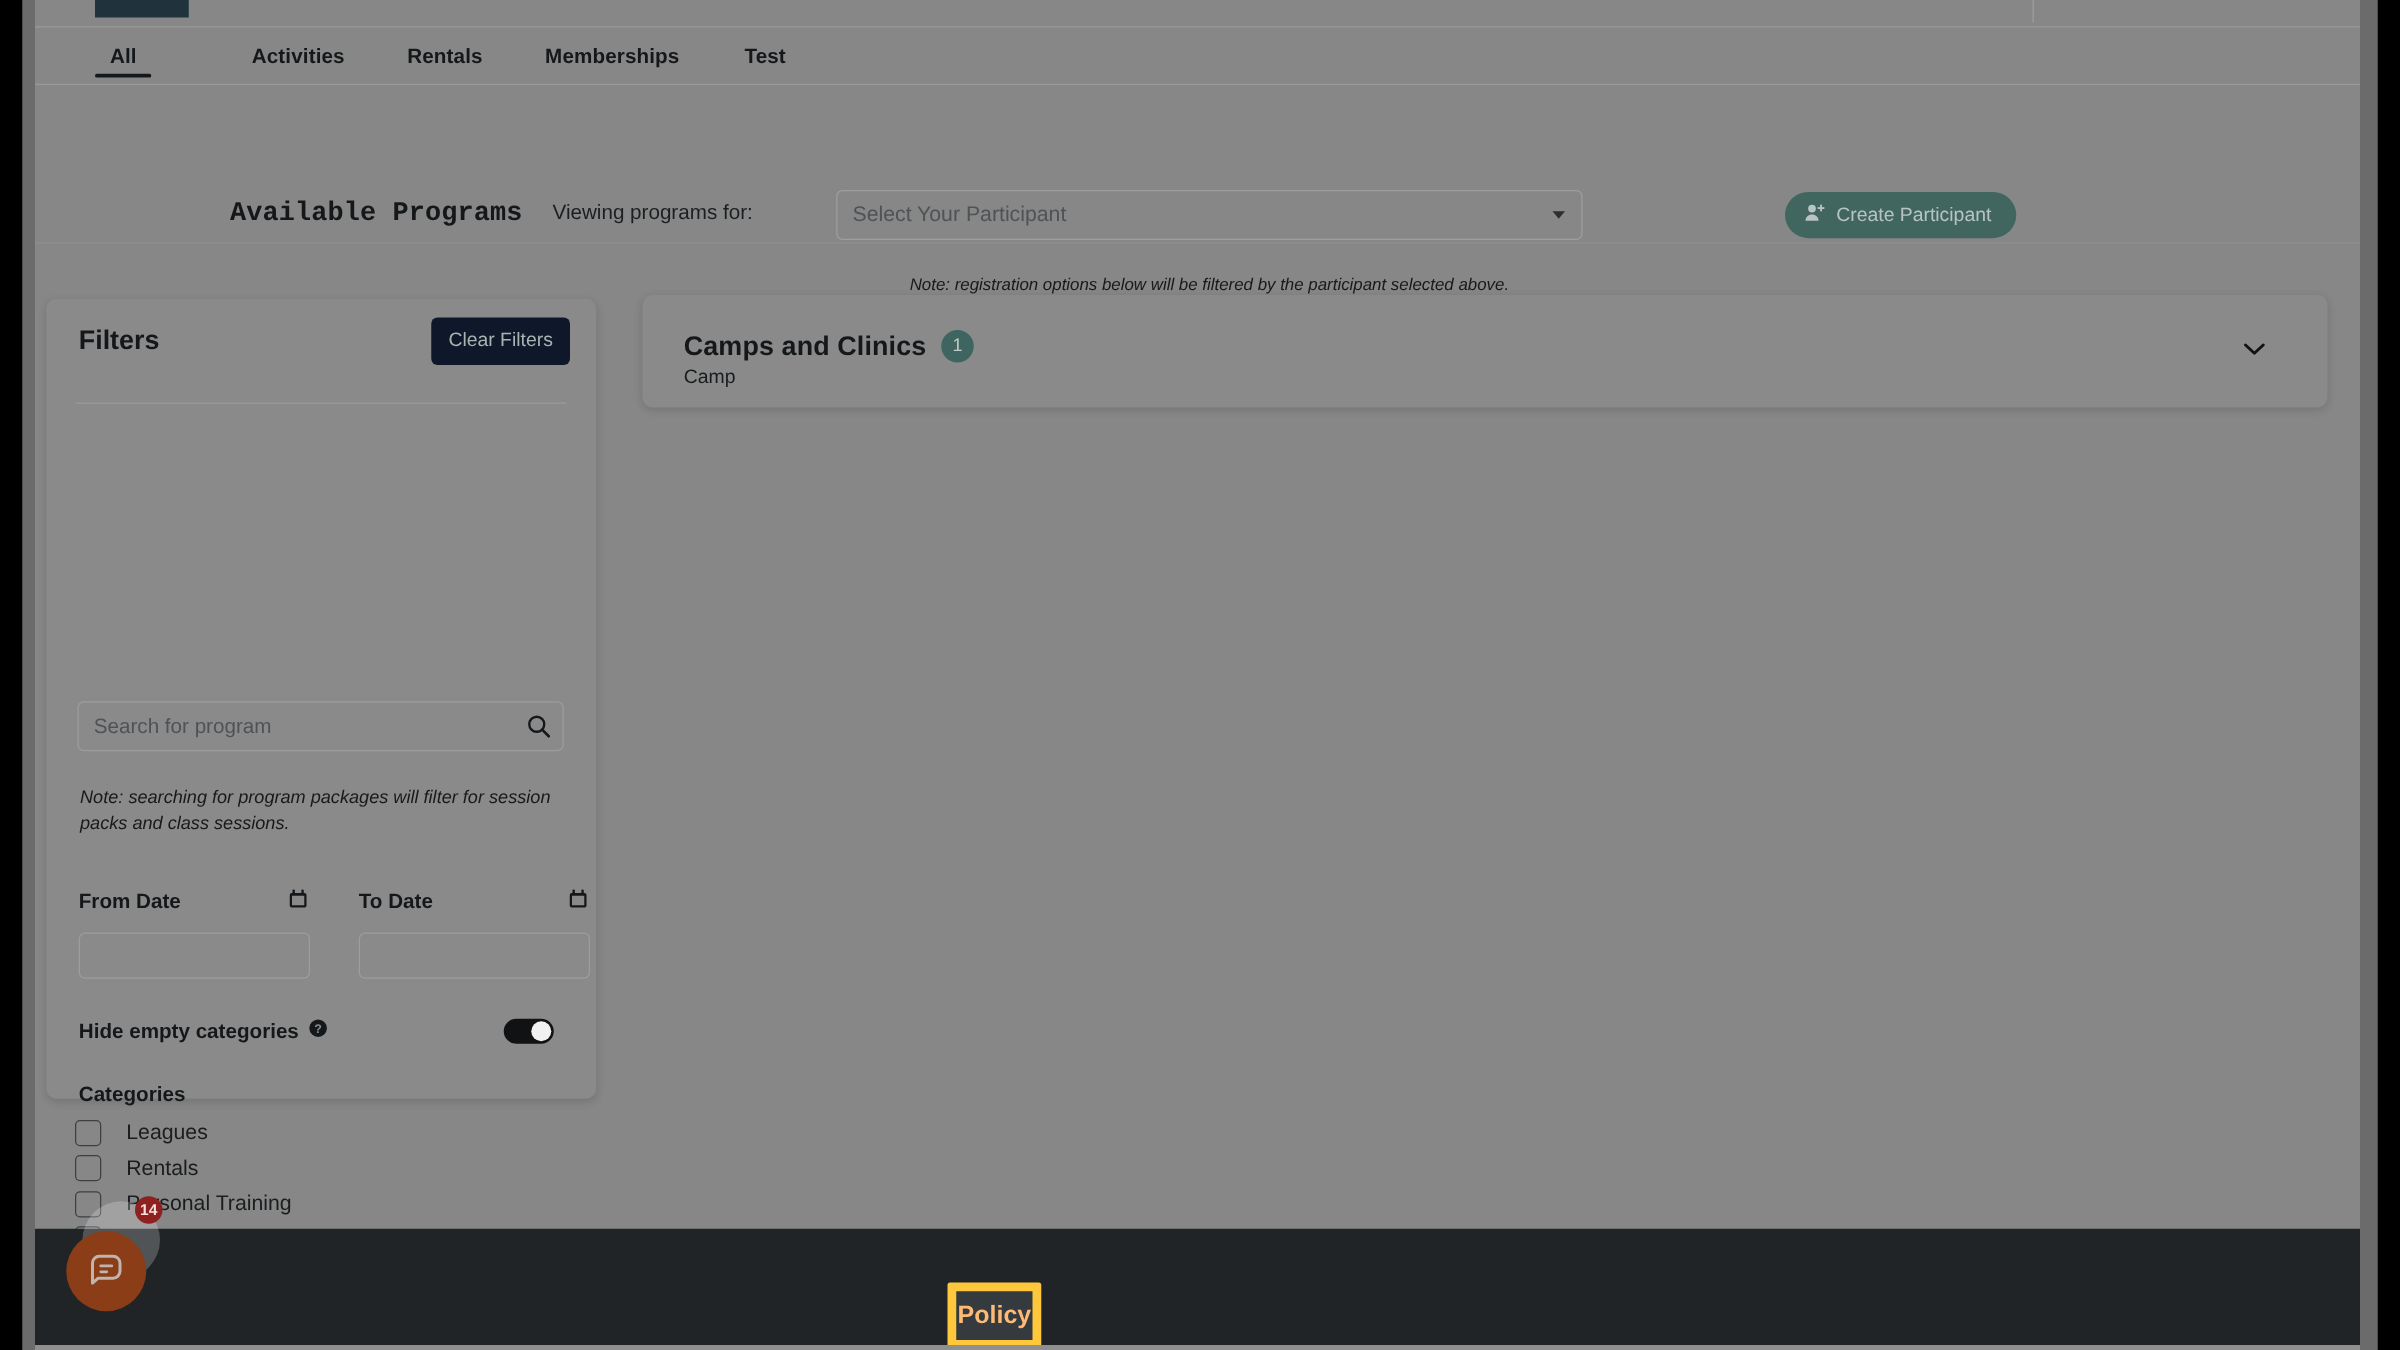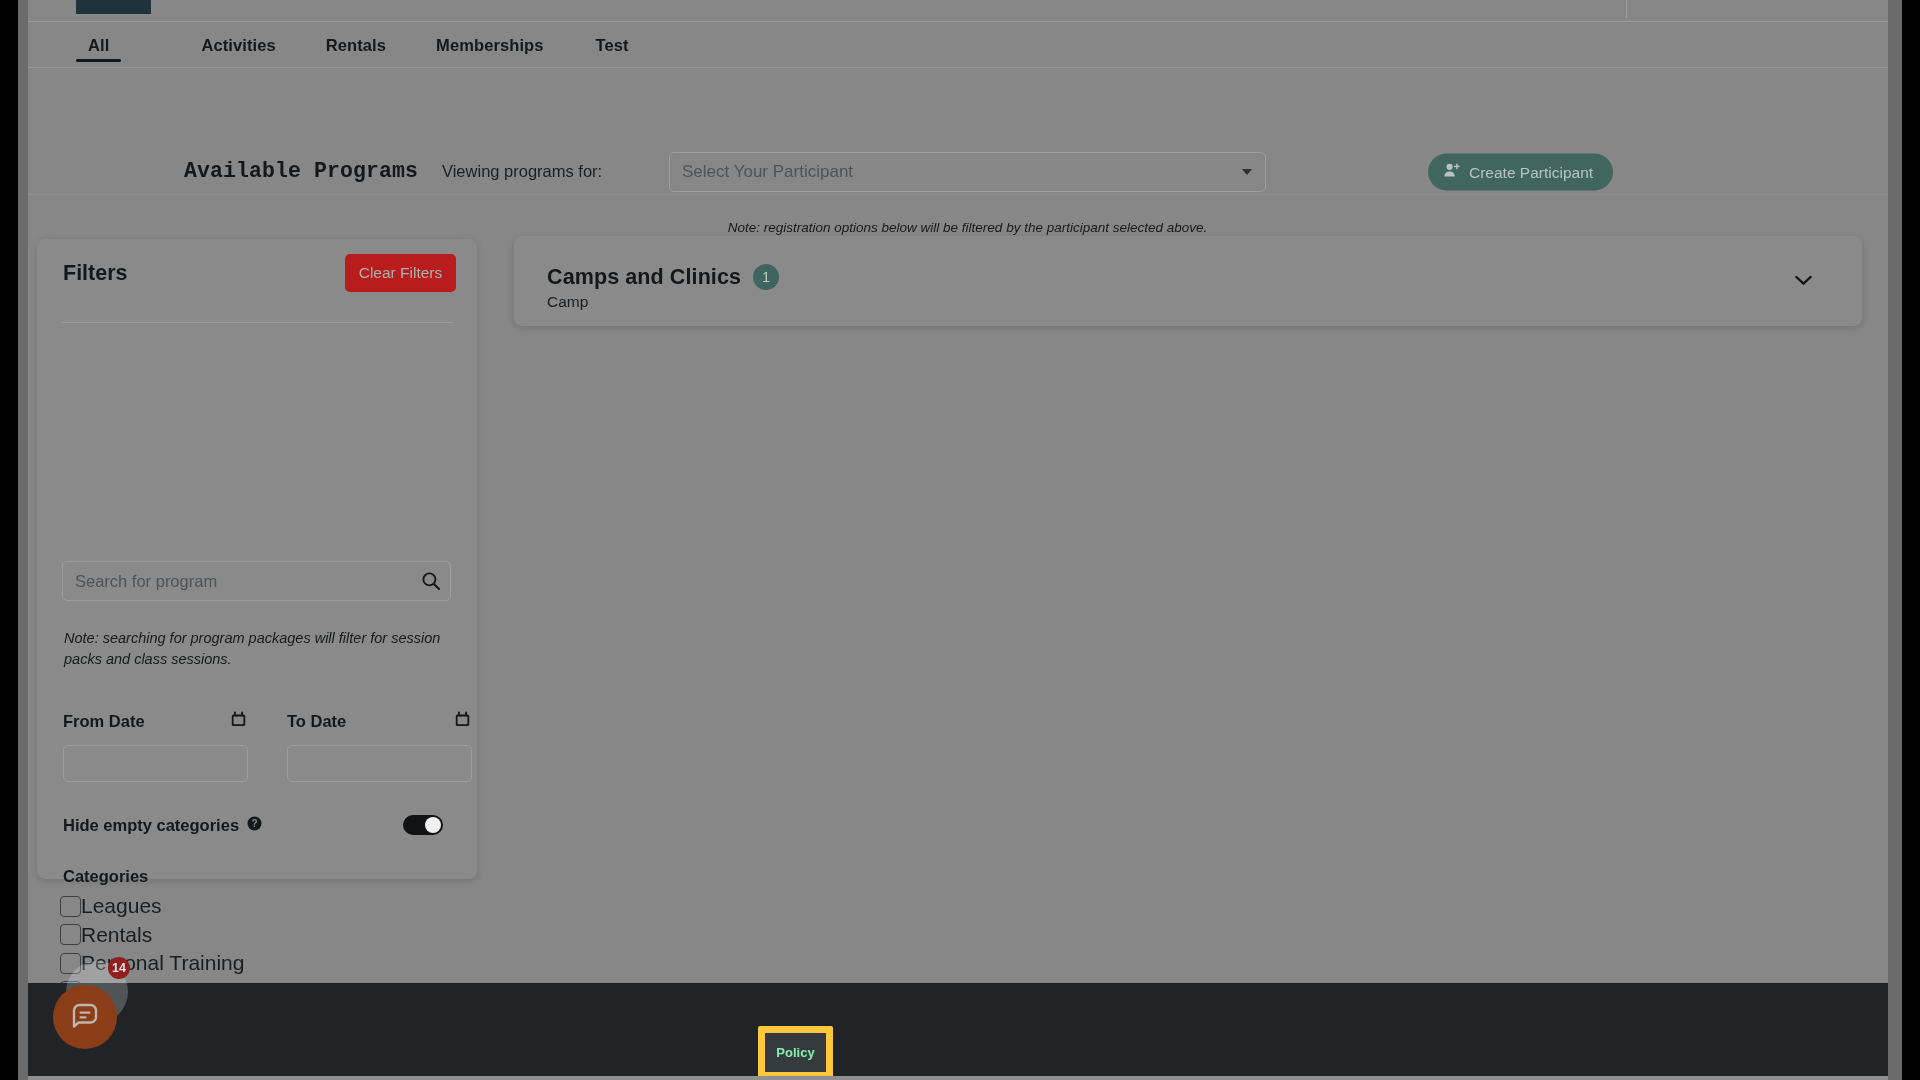--- a/index.html
+++ b/index.html
@@ -202,21 +202,21 @@
     font-weight: 700;
     color: #15181a;
   }
   .clear-filters {
     position: absolute;
     right: 21px; top: 34px;
     transform: translateY(-50%);
     width: 111px; height: 38px;
     border: none;
     border-radius: 5px;
-    background: #b91c1c;
+    background: #0f172a;
     color: #a7b4b2;
     font-family: "Liberation Sans", sans-serif;
     font-size: 15.5px;
     cursor: pointer;
   }
   .filters-divider {
     position: absolute;
     left: 24px; right: 24px; top: 83px;
     height: 1px; background: #9a9a9a;
   }
@@ -326,21 +326,22 @@
     cursor: pointer;
   }
   .checkbox {
     width: 21px; height: 21px;
     border: 1.6px solid #3c4043;
     border-radius: 4px;
     background: transparent;
     flex: 0 0 auto;
   }
   .cat-label {
-    font-size: 21px;
+    margin-left: 20px;
+    font-size: 17px;
     color: #1a1d1f;
   }
 
   
   .group-card {
     position: absolute;
     left: 496px; top: 236px;
     width: 1348px; height: 90px;
     background: #8a8a8a;
     border-radius: 8px;
@@ -393,22 +394,22 @@
     left: 730px; top: 43px;
     width: 75px; height: 53px;
     background: #ffc83c;
     border-radius: 2px;
   }
   .policy-link {
     position: absolute;
     left: 737px; top: 50px;
     width: 61px; height: 39px;
     background: #343a3e;
-    color: #86efac;
-    font-size: 13px;
+    color: #fdba74;
+    font-size: 20px;
     font-weight: 700;
     display: flex; align-items: center; justify-content: center;
     cursor: pointer;
   }
   .footer-bottom-edge {
     position: absolute;
     left: 10px; top: 1076px;
     width: 1860px; height: 4px;
     background: #8f8f8f;
   }

